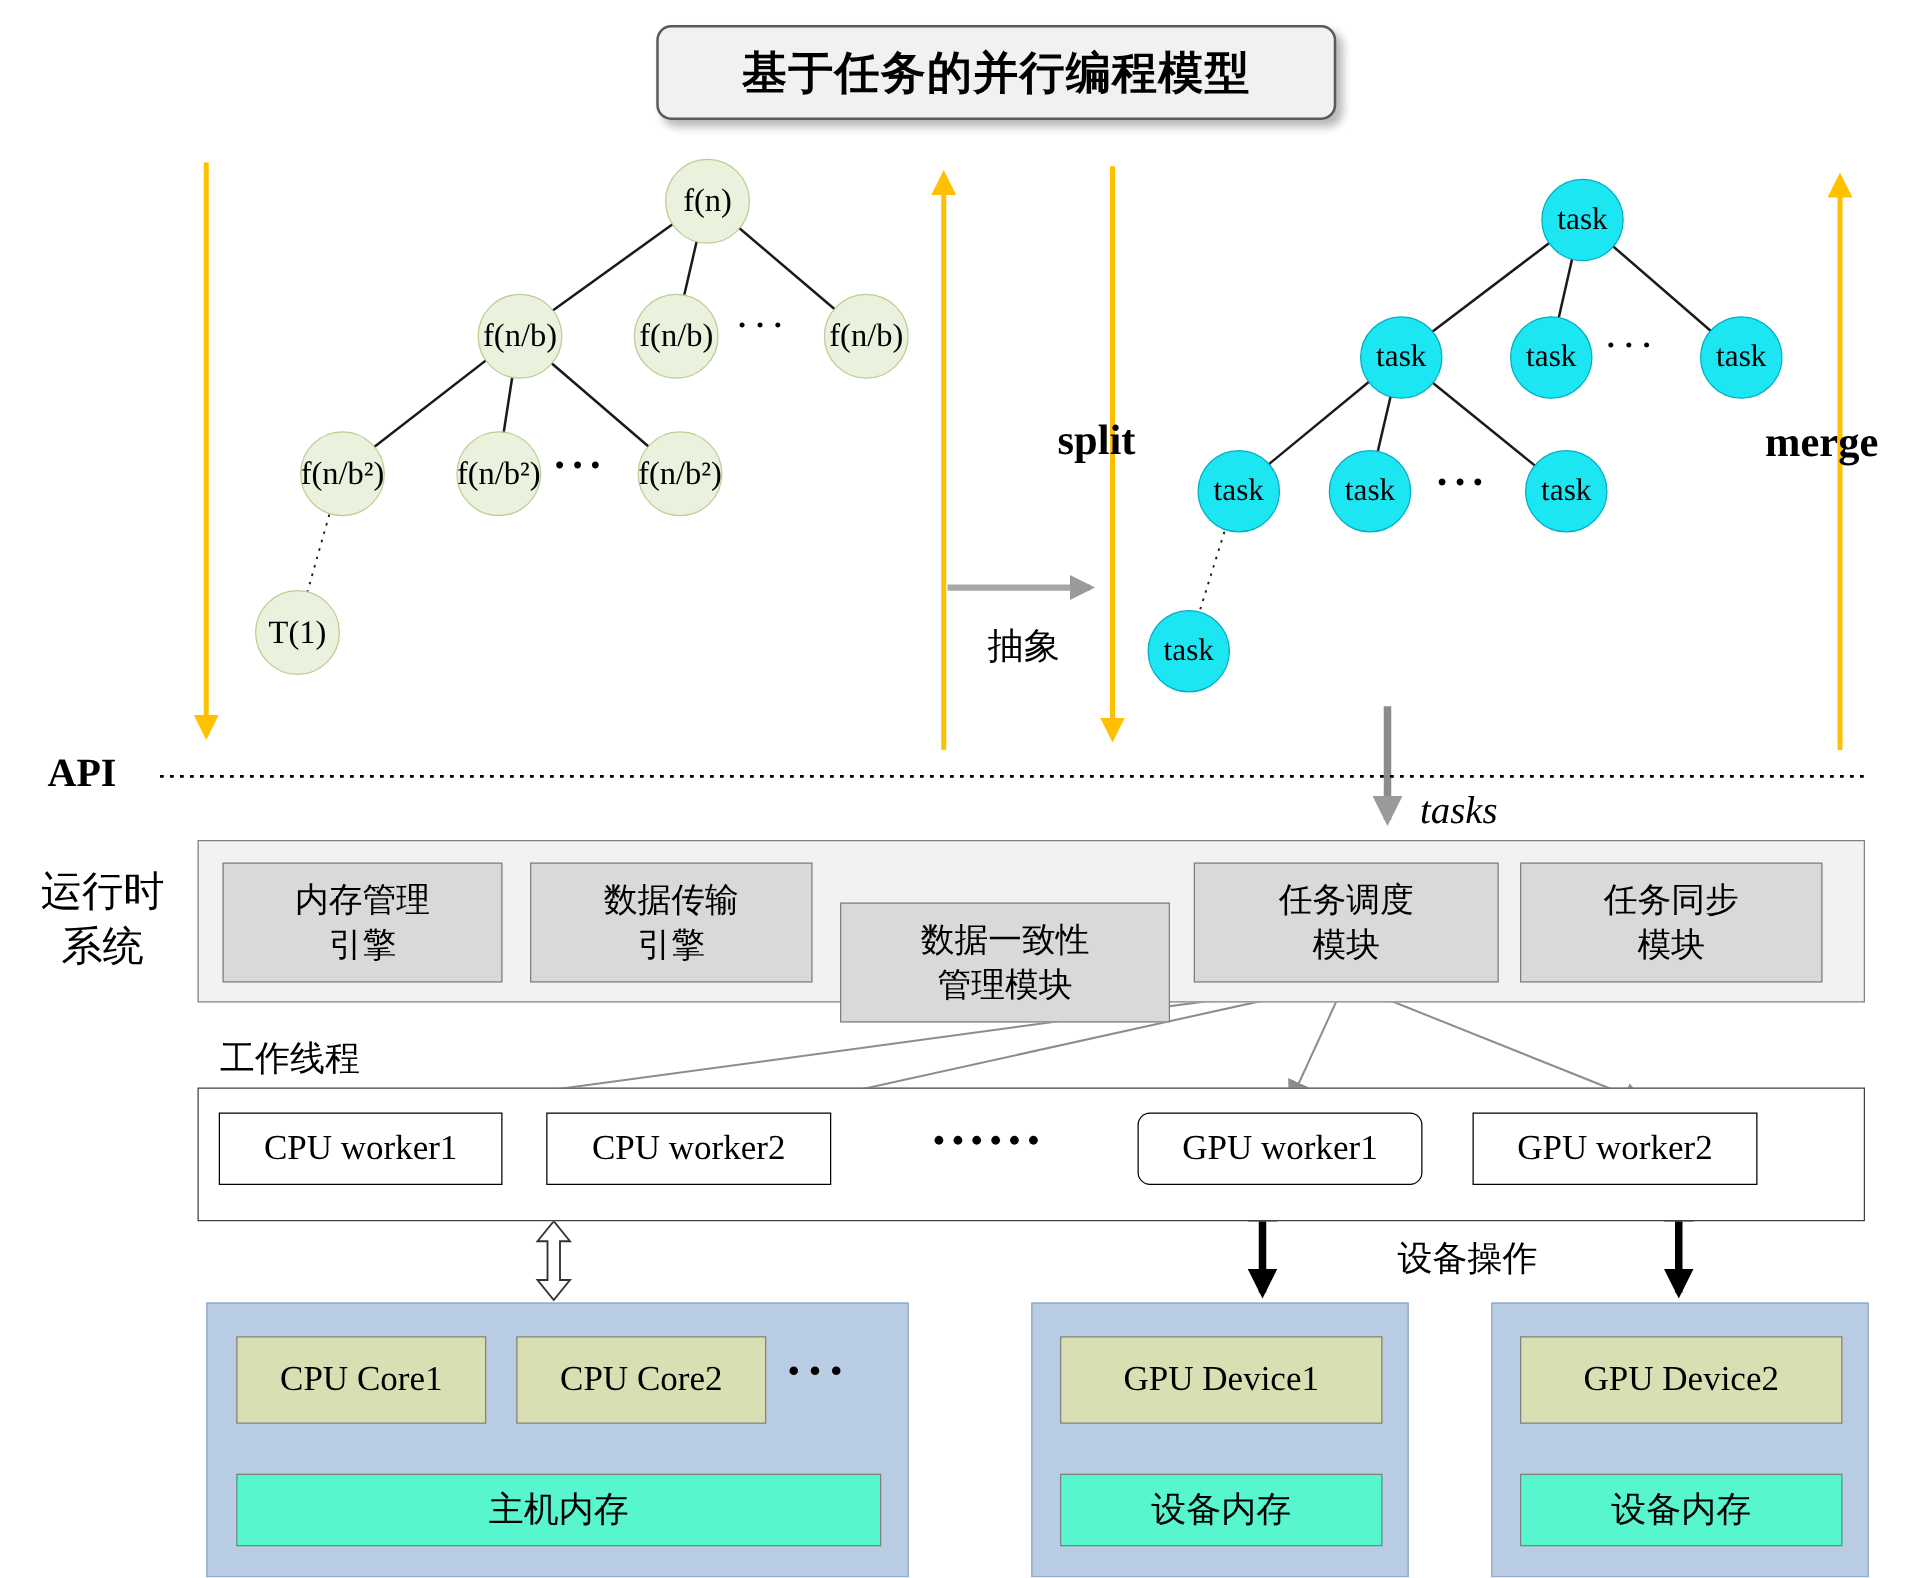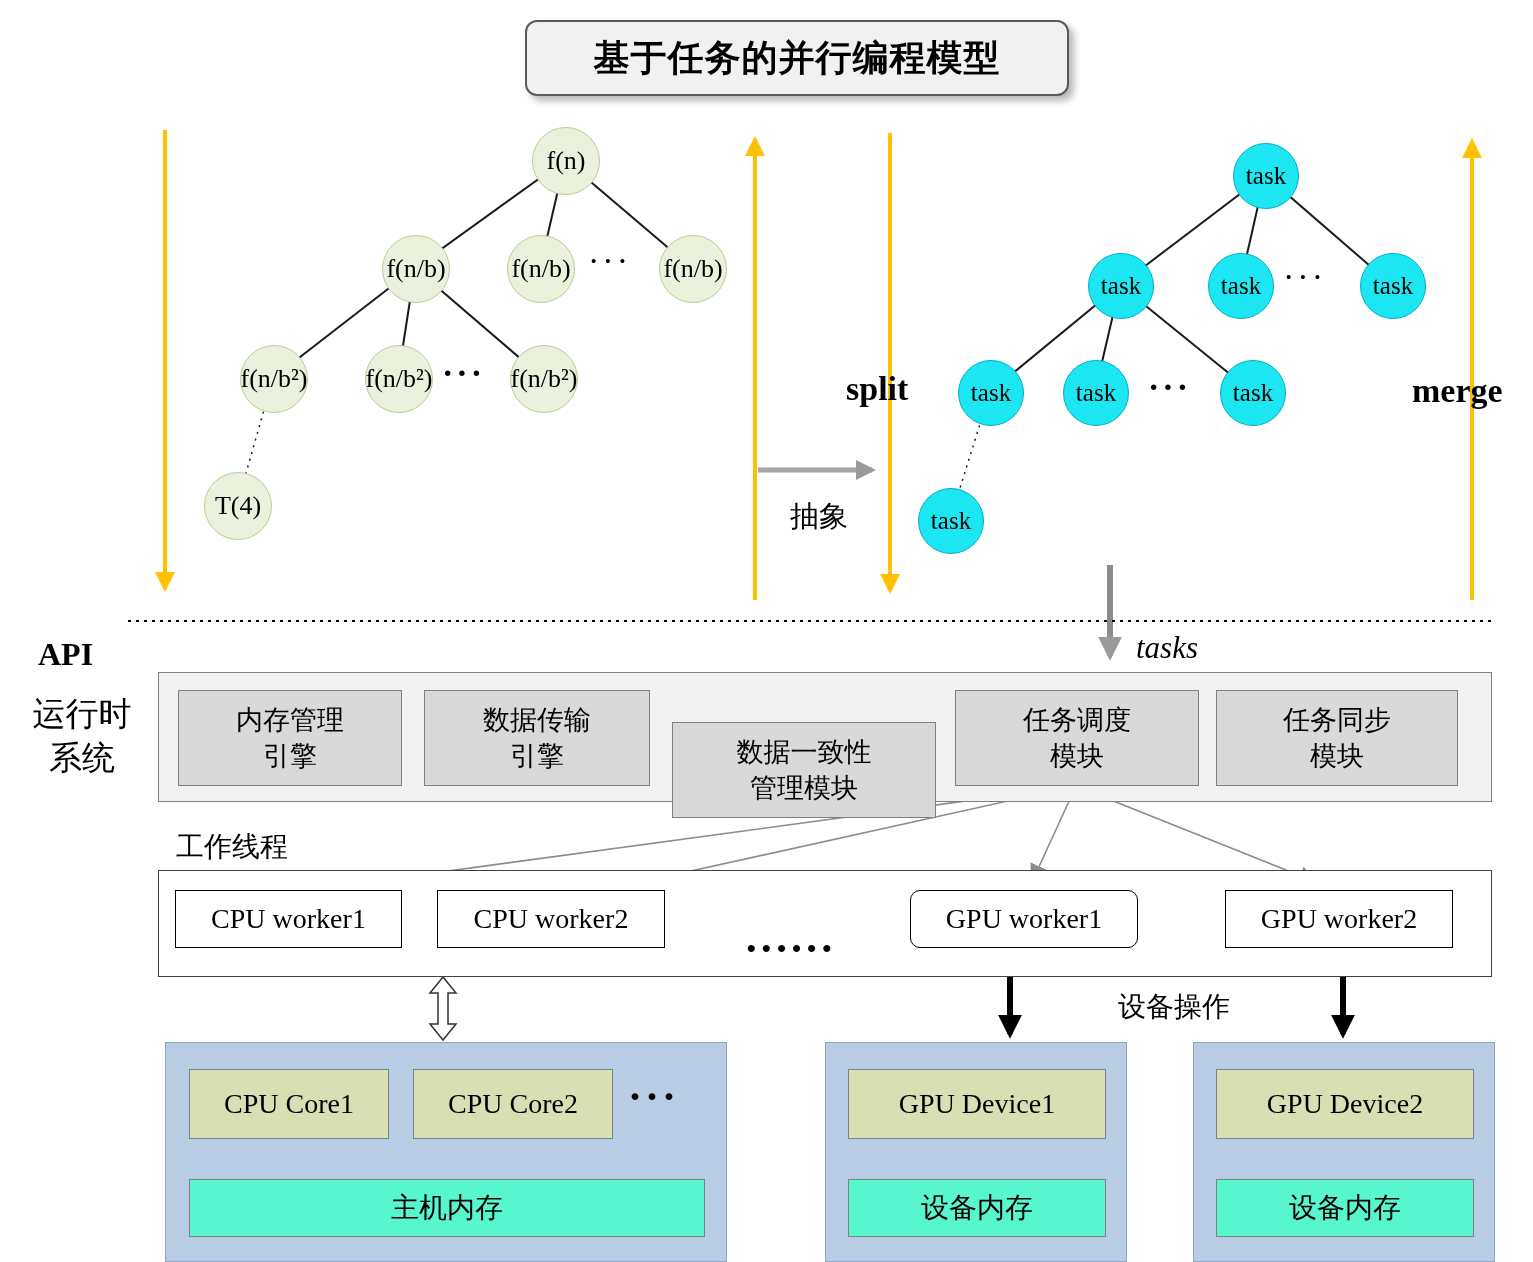--- a/index.html
+++ b/index.html
@@ -15,21 +15,21 @@
 
   .node{position:absolute;border-radius:50%;display:flex;align-items:center;justify-content:center;
         white-space:nowrap;}
   .node.green{width:66px;height:66px;background:#eaf1dd;border:1.5px solid #bccd93;font-size:26px;}
   .node.cyan{width:64px;height:64px;background:#1ce6f2;border:1px solid #00aec4;font-size:25px;}
 
   .dots{position:absolute;letter-spacing:3px;font-size:34px;}
   .dots.bold{font-weight:bold;}
 
   .lbl{position:absolute;white-space:pre-line;}
-  .lbl.bold{font-weight:bold;margin-top:36px;}
+  .lbl.bold{font-weight:bold;}
   .lbl.italic{font-style:italic;}
 
   .runtime-container{position:absolute;left:158px;top:672px;width:1332px;height:128px;
     background:#f2f2f2;border:1.5px solid #808080;}
   .module{position:absolute;top:690px;height:94px;background:#d9d9d9;border:1.5px solid #7f7f7f;
     display:flex;align-items:center;justify-content:center;text-align:center;
     font-size:27px;line-height:36px;white-space:pre-line;}
 
   .worker-container{position:absolute;left:158px;top:870px;width:1332px;height:105px;
     background:#fff;border:1.5px solid #404040;}
@@ -115,21 +115,21 @@
 
   <div class="node green" style="left:532px;top:127px;">f(n)</div>
   <div class="node green" style="left:382px;top:235px;">f(n/b)</div>
   <div class="node green" style="left:507px;top:235px;">f(n/b)</div>
   <div class="dots" style="left:588px;top:242px;">···</div>
   <div class="node green" style="left:659px;top:235px;">f(n/b)</div>
   <div class="node green" style="left:240px;top:345px;">f(n/b²)</div>
   <div class="node green" style="left:365px;top:345px;">f(n/b²)</div>
   <div class="dots bold" style="left:442px;top:354px;">···</div>
   <div class="node green" style="left:510px;top:345px;">f(n/b²)</div>
-  <div class="node green" style="left:204px;top:472px;">T(4)</div>
+  <div class="node green" style="left:204px;top:472px;">T(1)</div>
 
   <div class="node cyan" style="left:1233px;top:143px;">task</div>
   <div class="node cyan" style="left:1088px;top:253px;">task</div>
   <div class="node cyan" style="left:1208px;top:253px;">task</div>
   <div class="dots" style="left:1283px;top:258px;">···</div>
   <div class="node cyan" style="left:1360px;top:253px;">task</div>
   <div class="node cyan" style="left:958px;top:360px;">task</div>
   <div class="node cyan" style="left:1063px;top:360px;">task</div>
   <div class="dots bold" style="left:1148px;top:368px;">···</div>
   <div class="node cyan" style="left:1220px;top:360px;">task</div>
@@ -155,21 +155,21 @@
   <div class="module" style="left:955px;width:242px;">任务调度
 模块</div>
   <div class="module" style="left:1216px;width:240px;">任务同步
 模块</div>
 
   <div class="worker-container"></div>
   <div class="worker" style="left:175px;width:225px;">CPU worker1</div>
   <div class="worker" style="left:437px;width:226px;">CPU worker2</div>
   <div class="lbl bold" style="left:707px;top:898px;width:170px;font-size:26px;letter-spacing:6px;text-align:center;">••••••</div>
   <div class="worker" style="left:910px;width:226px;border-radius:10px;">GPU worker1</div>
-  <div class="worker" style="left:1225px;width:226px;text-align:right;">GPU worker2</div>
+  <div class="worker" style="left:1178px;width:226px;text-align:right;">GPU worker2</div>
 
   <div class="panel" style="left:165px;width:560px;">
     <div class="chip" style="left:23px;top:26px;width:198px;height:68px;">CPU Core1</div>
     <div class="chip" style="left:247px;top:26px;width:198px;height:68px;">CPU Core2</div>
     <div class="dots bold" style="left:462px;top:30px;font-size:42px;">···</div>
     <div class="mem" style="left:23px;top:136px;width:514px;height:56px;">主机内存</div>
   </div>
 
   <div class="panel" style="left:825px;width:300px;">
     <div class="chip" style="left:22px;top:26px;width:256px;height:68px;">GPU Device1</div>

